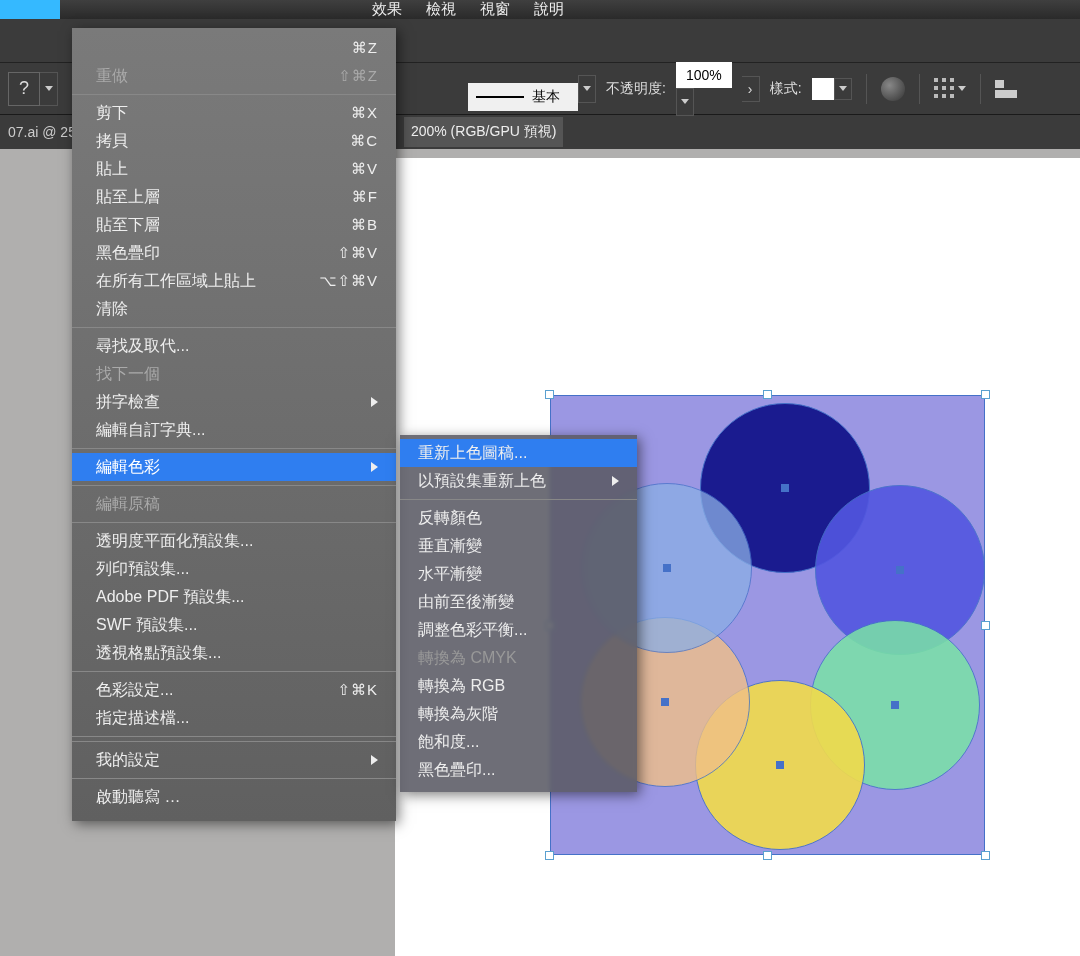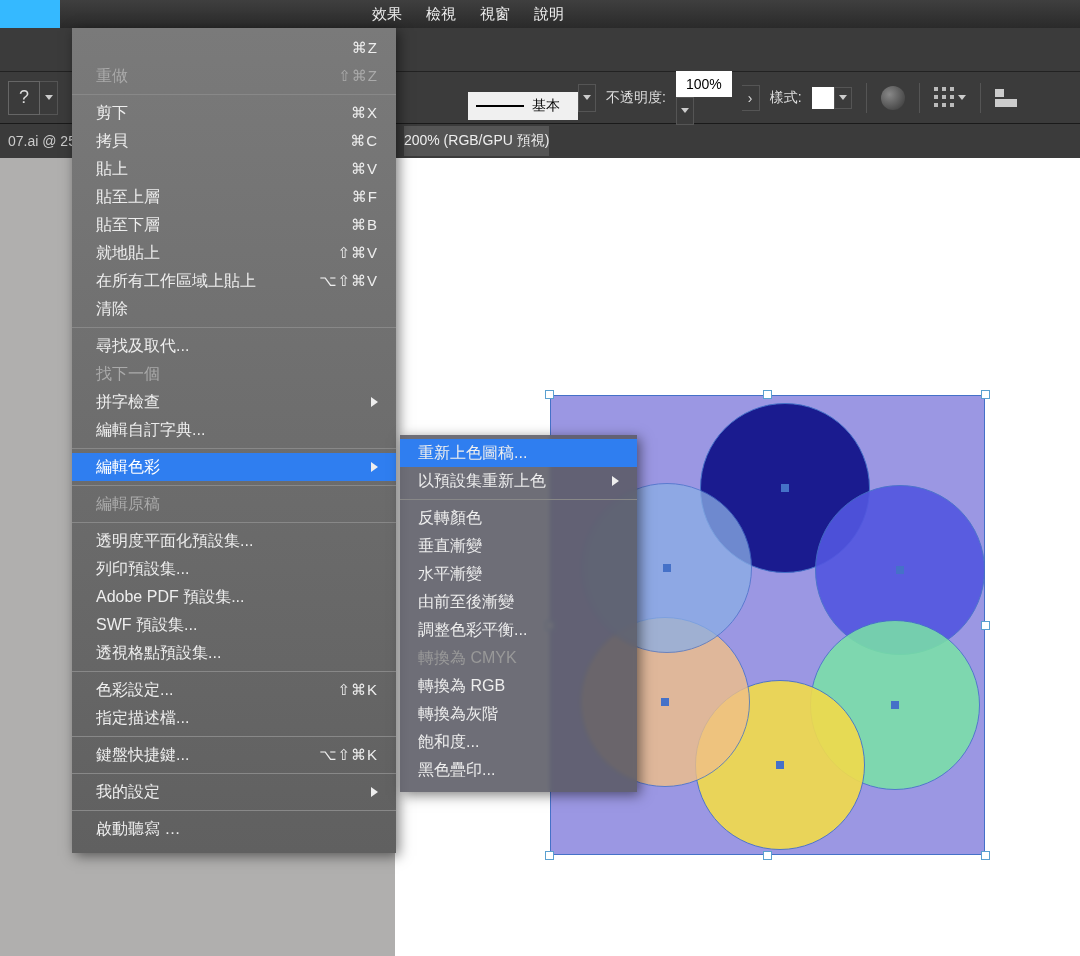--- a/index.html
+++ b/index.html
@@ -1,17 +1,17 @@
 <!DOCTYPE html>
 <html><head>
 <meta charset="utf-8">
 <style>
   * { margin:0; padding:0; box-sizing:border-box; font-family:-apple-system,"Helvetica Neue",Arial,sans-serif; }
   body { width:1080px; height:956px; background:#b0afae; overflow:hidden; position:relative; }
-  .menubar { height:28px; background:linear-gradient(#3f3f3f,#2a2a2a); display:flex; align-items:center; color:#eee; font-size:15px; }
+  .menubar { height:19px; background:linear-gradient(#3f3f3f,#2a2a2a); display:flex; align-items:center; color:#eee; font-size:15px; }
   .menubar .item { padding:0 12px; height:100%; display:flex; align-items:center; cursor:default; }
   .menubar .item.active { background:#35b9ff; }
   .menubar .spacer { width:300px; }
   .toolbar1 { height:44px; background:#3b3b3b; border-bottom:1px solid #222; }
   .toolbar2 { height:52px; background:#3b3b3b; display:flex; align-items:center; gap:10px; padding:0 8px; color:#ddd; font-size:14px; border-bottom:1px solid #1a1a1a;}
   .help-box { width:32px; height:34px; border:1px solid #666; color:#ddd; display:flex; align-items:center; justify-content:center; font-size:18px; }
   .drop-arrow { width:18px; height:34px; border:1px solid #555; border-left:none; display:flex; align-items:center; justify-content:center; }
   .tri-down { width:0; height:0; border-left:4px solid transparent; border-right:4px solid transparent; border-top:5px solid #ccc;}
   .stroke-combo { display:flex; align-items:center; margin-left:400px;}
   .stroke-box { width:110px; height:28px; background:#f0f0f0; color:#000; display:flex; align-items:center; font-size:14px;margin-top:16px; }
@@ -19,21 +19,21 @@
   .mini-drop { width:18px; height:28px; background:#3b3b3b; border:1px solid #555; display:flex; align-items:center; justify-content:center;}
   .opacity-val { background:#fff; color:#000; padding:3px 10px; height:26px; display:flex; align-items:center; }
   .sep { width:1px; height:30px; background:#555; margin:0 4px;}
   .swatch { width:22px; height:22px; background:#fff; }
   .round-icon { width:24px; height:24px; border-radius:50%; background:radial-gradient(circle at 35% 35%,#888,#333); }
   .grid-icon { width:22px; height:22px; display:grid; grid-template-columns:repeat(3,1fr); grid-template-rows:repeat(3,1fr); gap:2px;}
   .grid-icon div{ background:#bbb; width:4px; height:4px;}
   .align-icon { width:22px; height:18px; background:linear-gradient(to right,#ccc 40%,transparent 40%),linear-gradient(#ccc,#ccc); background-size:100% 8px,100% 8px; background-position:0 0,0 10px; background-repeat:no-repeat;}
   .tabbar { height:34px; background:#3b3b3b; display:flex; align-items:center; color:#ccc; font-size:14px; padding-left:0;}
   .crumb { padding:0 8px; }
-  .tab { background:#555; padding:6px 0; color:#eee; margin-left:320px;}
+  .tab { background:#555; padding:6px 7px; color:#eee; margin-left:320px;}
   .canvas { position:absolute; top:158px; left:395px; right:0; bottom:0; background:#fff; }
   .artwork { position:absolute; left:155px; top:237px; width:435px; height:460px; }
   .bg-rect { position:absolute; inset:0; background:#9b97e3; border:1px solid #4571c8; }
   .circle { position:absolute; width:170px; height:170px; border-radius:50%; border:1px solid #4571c8; }
   .anchor { position:absolute; width:8px; height:8px; background:#4571c8; }
   .sel-handle { position:absolute; width:9px; height:9px; background:#fff; border:1px solid #5aa0d0; }
 
   .menu1 { position:absolute; top:28px; left:72px; width:324px; background:linear-gradient(#7a7a7a,#606060); box-shadow:3px 3px 12px rgba(0,0,0,.5); color:#eee; padding:6px 0 10px; font-size:16px;}
   .menu1 .row { display:flex; justify-content:space-between; align-items:center; padding:3px 18px 3px 24px; line-height:22px;}
   .menu1 .row.disabled { color:#aaa; }
@@ -173,21 +173,21 @@
     </div>
     <div class="row">
       <span>貼至上層</span>
       <span class="sc">⌘F</span>
     </div>
     <div class="row">
       <span>貼至下層</span>
       <span class="sc">⌘B</span>
     </div>
     <div class="row">
-      <span>就地貼上</span>
+      <span>黑色疊印</span>
       <span class="sc">⇧⌘V</span>
     </div>
     <div class="row">
       <span>在所有工作區域上貼上</span>
       <span class="sc">⌥⇧⌘V</span>
     </div>
     <div class="row">
       <span>清除</span>
       <span class="sc"></span>
     </div>
@@ -242,24 +242,20 @@
     <hr>
     <div class="row">
       <span>色彩設定...</span>
       <span class="sc">⇧⌘K</span>
     </div>
     <div class="row">
       <span>指定描述檔...</span>
       <span class="sc"></span>
     </div>
     <hr>
-    <div class="row">
-      <span>鍵盤快捷鍵...</span>
-      <span class="sc">⌥⇧⌘K</span>
-    </div>
     <hr>
     <div class="row">
       <span>我的設定</span>
       <div class="tri-right"></div>
     </div>
     <hr>
     <div class="row">
       <span>啟動聽寫 …</span>
       <span class="sc"></span>
     </div>

